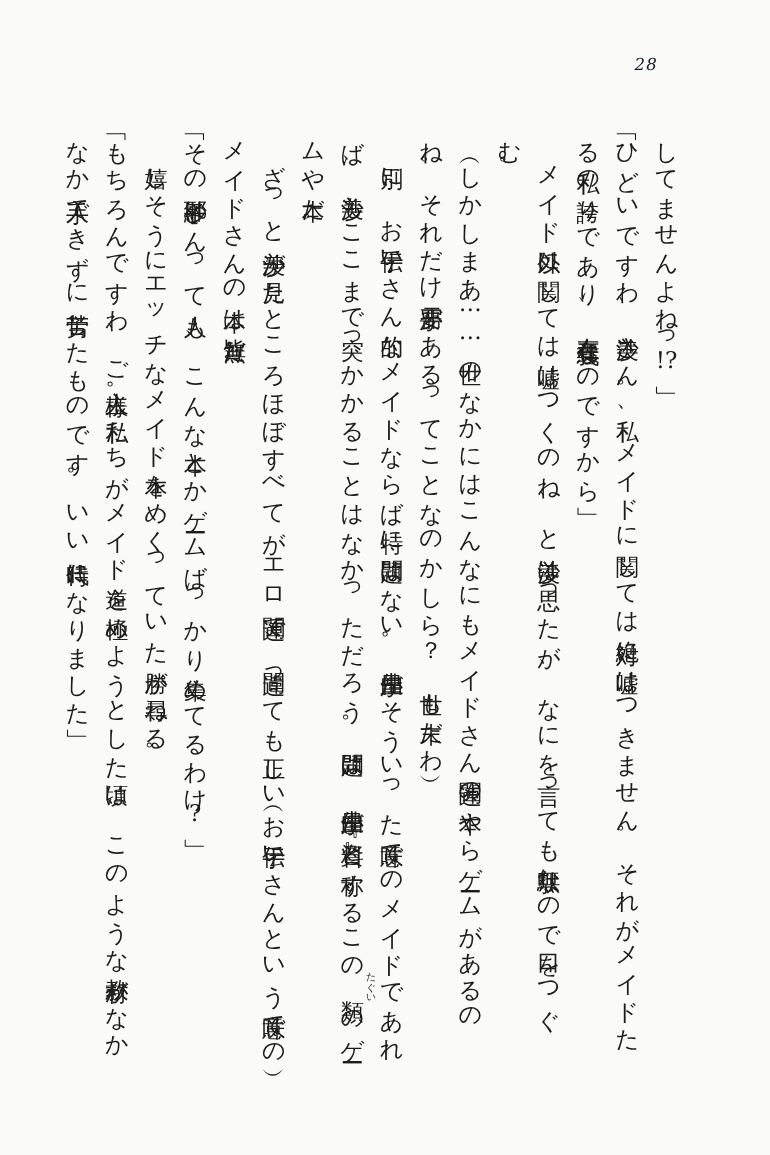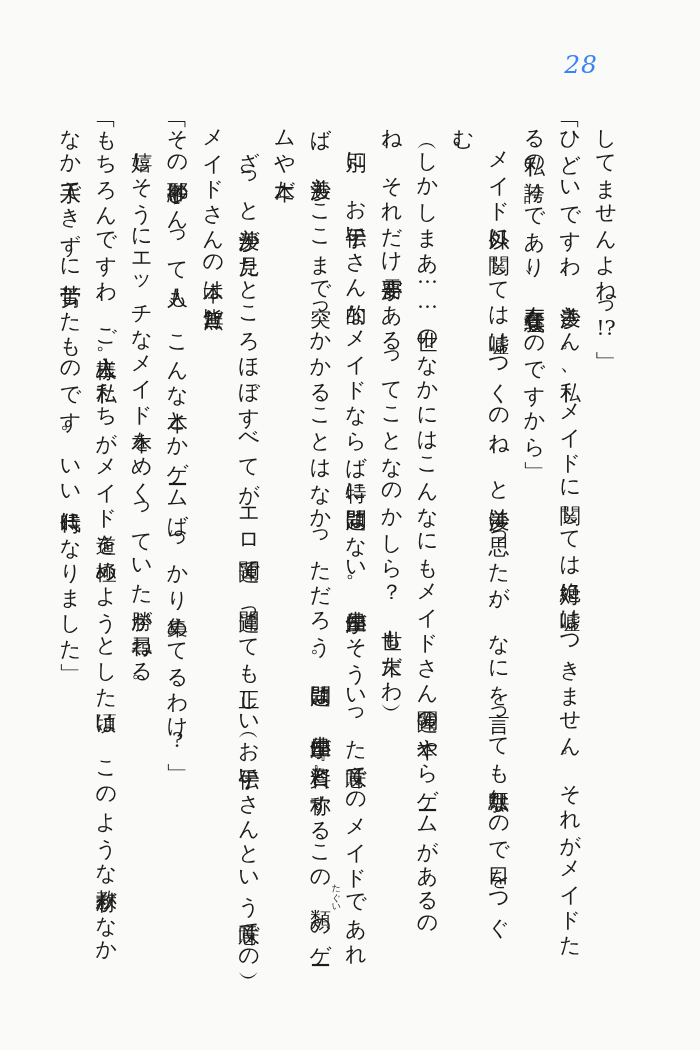--- a/index.html
+++ b/index.html
@@ -15,23 +15,23 @@
     font-family: "DejaVu Serif", "Liberation Serif", serif;
   }
   .page {
     position: absolute;
     inset: 0;
   }
   .page-number {
     position: absolute;
     top: 50px;
     right: 102px;
-    font-size: 25px;
+    font-size: 15px;
     font-style: italic;
-    color: #3b82f6;
+    color: #0f172a;
     letter-spacing: 1px;
   }
   .text-block {
     position: absolute;
     top: 114px;
     right: 77px;
     height: 853px;
     writing-mode: vertical-rl;
     -webkit-writing-mode: vertical-rl;
     text-orientation: upright;

